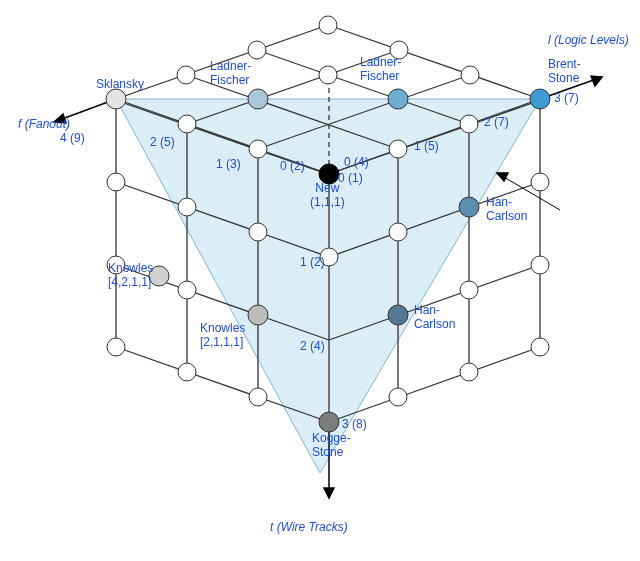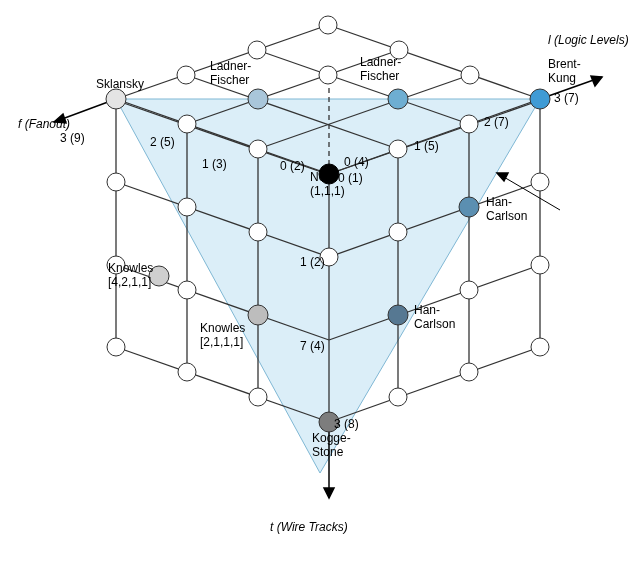--- a/index.html
+++ b/index.html
@@ -1,18 +1,18 @@
 <!DOCTYPE html>
 <html><head>
 <meta charset="utf-8">
 <style>
   html,body{margin:0;padding:0;background:#fff;font-family:Helvetica,Arial,sans-serif}
   .stage{position:relative;width:640px;height:561px;overflow:hidden}
   svg{position:absolute;left:0;top:0}
-  .lbl{position:absolute;font-size:12px;color:#000000;line-height:1.15}
+  .lbl{position:absolute;font-size:12px;color:#1d4ed8;line-height:1.15}
   .lbl.b{font-weight:normal}
   .lbl.it{font-style:italic}
   .lbl.sm{font-size:11px}
 </style>
 </head>
 <body>
 <div class="stage">
 
 <svg width="640" height="561" viewBox="0 0 640 561">
 
@@ -129,42 +129,42 @@
 <div class="lbl it" style="left:548px;top:34px">l (Logic Levels)</div>
 <div class="lbl it" style="left:270px;top:521px">t (Wire Tracks)</div>
 
 
 <div class="lbl" style="left:96px;top:78px">Sklansky</div>
 <div class="lbl" style="left:210px;top:60px;white-space:pre">Ladner-
 Fischer</div>
 <div class="lbl" style="left:360px;top:56px;white-space:pre">Ladner-
 Fischer</div>
 <div class="lbl" style="left:548px;top:58px;white-space:pre">Brent-
-Kung</div>
+Stone</div>
 <div class="lbl" style="left:486px;top:196px;white-space:pre">Han-
 Carlson</div>
 <div class="lbl" style="left:414px;top:304px;white-space:pre">Han-
 Carlson</div>
 <div class="lbl" style="left:108px;top:262px;white-space:pre">Knowles
 [4,2,1,1]</div>
 <div class="lbl" style="left:200px;top:322px;white-space:pre">Knowles
 [2,1,1,1]</div>
 <div class="lbl" style="left:312px;top:432px;white-space:pre">Kogge-
 Stone</div>
-<div class="lbl" style="left:310px;top:171px;white-space:pre;text-align:left">New
+<div class="lbl" style="left:310px;top:182px;white-space:pre;text-align:center">New
 (1,1,1)</div>
 
-<div class="lbl b" style="left:60px;top:132px">3 (9)</div>
+<div class="lbl b" style="left:60px;top:132px">4 (9)</div>
 <div class="lbl b" style="left:150px;top:136px">2 (5)</div>
-<div class="lbl b" style="left:202px;top:158px">1 (3)</div>
+<div class="lbl b" style="left:216px;top:158px">1 (3)</div>
 <div class="lbl b" style="left:280px;top:160px">0 (2)</div>
 <div class="lbl b" style="left:338px;top:172px">0 (1)</div>
 
 <div class="lbl b" style="left:344px;top:156px">0 (4)</div>
 <div class="lbl b" style="left:414px;top:140px">1 (5)</div>
 <div class="lbl b" style="left:484px;top:116px">2 (7)</div>
 <div class="lbl b" style="left:554px;top:92px">3 (7)</div>
 
 <div class="lbl b" style="left:300px;top:256px">1 (2)</div>
-<div class="lbl b" style="left:300px;top:340px">7 (4)</div>
-<div class="lbl b" style="left:334px;top:418px">3 (8)</div>
+<div class="lbl b" style="left:300px;top:340px">2 (4)</div>
+<div class="lbl b" style="left:342px;top:418px">3 (8)</div>
 
 </div>
 
 </body></html>

